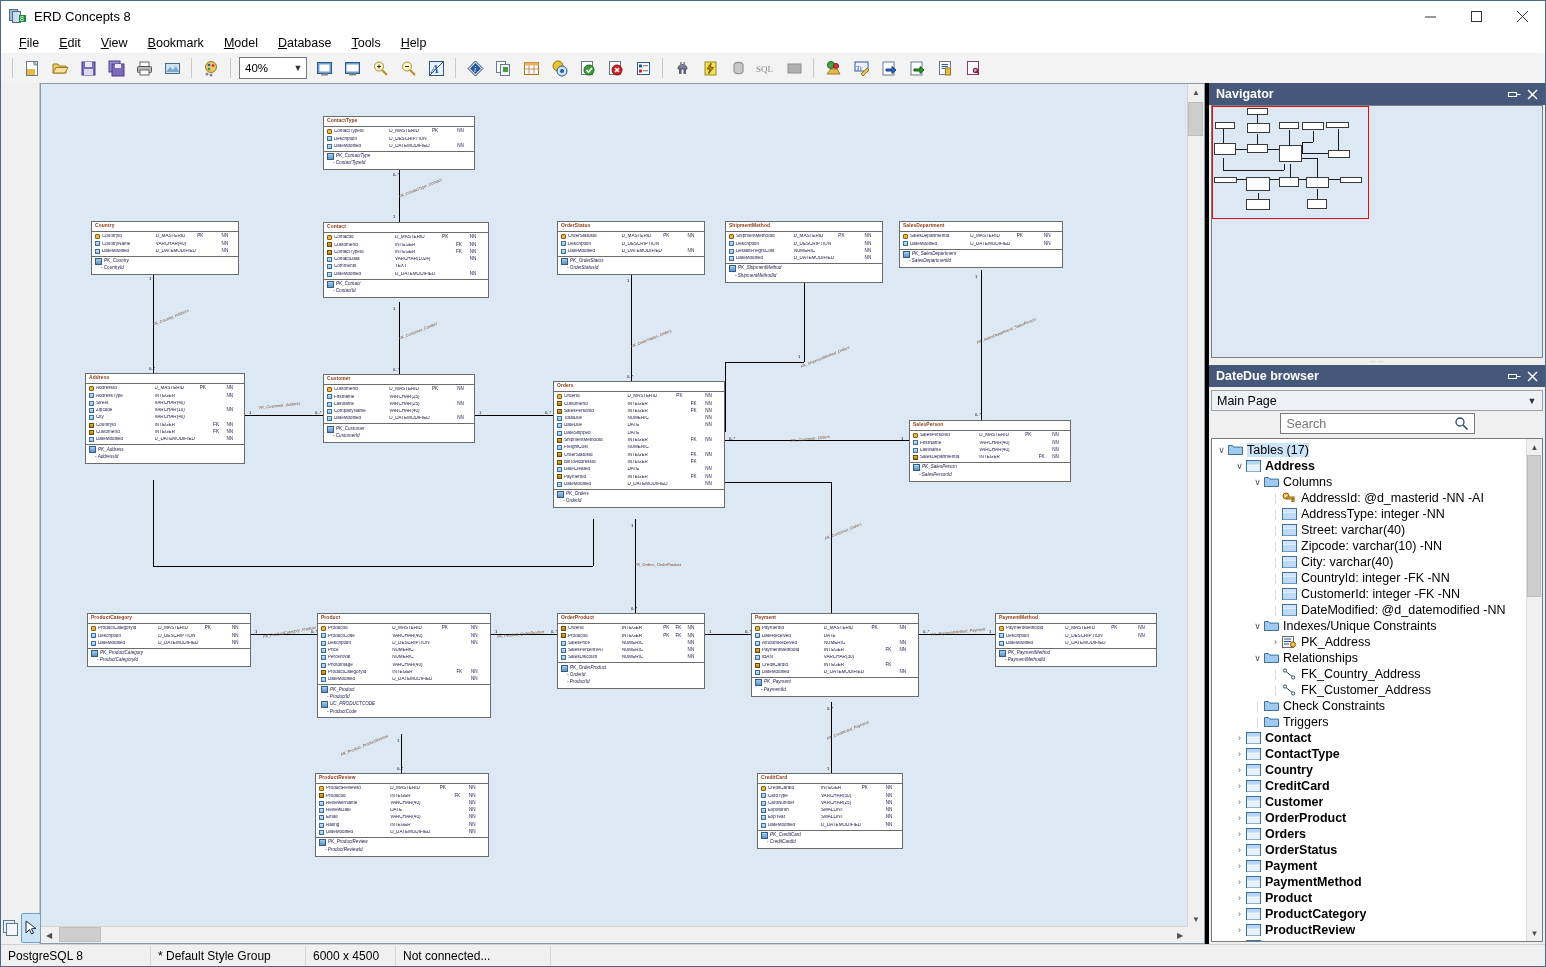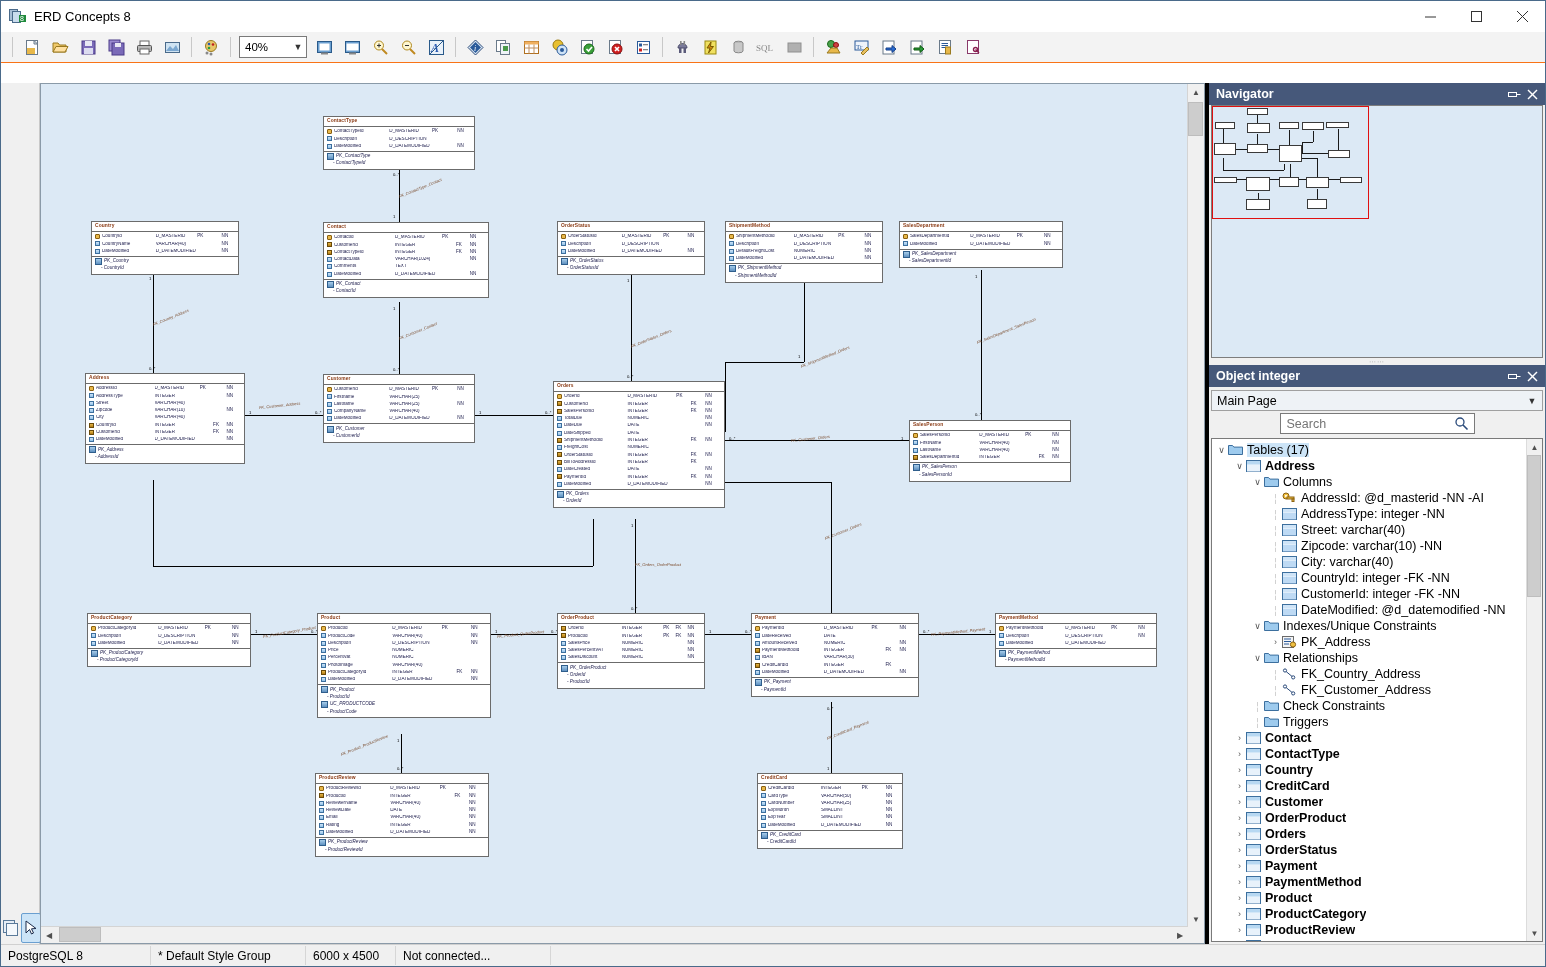--- a/index.html
+++ b/index.html
@@ -157,20 +157,30 @@
       </div>
       <div class="winbtn close">
         <svg width="11" height="11">
             <line x1="0" y1="0" x2="11" y2="11" stroke="#333"></line>
             <line x1="11" y1="0" x2="0" y2="11" stroke="#333"></line>
           </svg>
       </div>
     </div>
   </div>
 
+  <div class="menubar">
+    <div class="menuitem"><u>F</u><span title="File">ile</span></div>
+    <div class="menuitem"><u>E</u>dit</div>
+    <div class="menuitem"><u>V</u>iew</div>
+    <div class="menuitem"><u>B</u>ookmark</div>
+    <div class="menuitem"><u>M</u>odel</div>
+    <div class="menuitem"><u>D</u>atabase</div>
+    <div class="menuitem"><u>T</u>ools</div>
+    <div class="menuitem"><u>H</u>elp</div>
+  </div>
 
   <div class="toolbar">
     <div class="tsep"></div>
     <div class="tbtn">
       <svg width="17" height="17">
           <rect x="2.5" y="1.5" width="11" height="14" fill="#fff" stroke="#6a7a8a"></rect>
           <rect x="3" y="9" width="8" height="6" fill="#e8b84a"></rect>
           <path d="M10 1.5 L13.5 5 L10 5 Z" fill="#dde6ee" stroke="#6a7a8a"></path>
         </svg>
     </div>
@@ -1636,21 +1646,21 @@
           <div class="navline" style="left: 87.492px; top: 73.416px; width: 6.348px; height: 1px;"></div>
           <div class="navline" style="left: 117.024px; top: 73.416px; width: 10.488px; height: 1px;"></div>
           <div class="navline" style="left: 104.88px; top: 82.8px; height: 9.798px; width: 1px;"></div>
           <div class="navline" style="left: 90.252px; top: 52.44px; width: 14.628px; height: 1px;"></div>
           <div class="navline" style="left: 104.88px; top: 52.44px; height: 18.078px; width: 1px;"></div>
           <div class="navview" style="left: 0px; top: 0px; width: 157px; height: 113px;"></div>
         </div>
       <div class="gripper">⋯⋯</div>
 
       <div class="dockhdr">
-        <span>Object integer</span>
+        <span>DateDue browser</span>
         <span class="sp"></span>
         <span class="dockbtn">
           <svg width="13" height="11">
               <rect x="0.5" y="3.5" width="8" height="4" fill="none" stroke="#fff"></rect>
               <line x1="9" y1="5.5" x2="12.5" y2="5.5" stroke="#fff"></line>
             </svg>
         </span>
         <span class="dockbtn">
           <svg width="11" height="11">
               <line x1="1" y1="1" x2="10" y2="10" stroke="#fff" stroke-width="1.4"></line>

